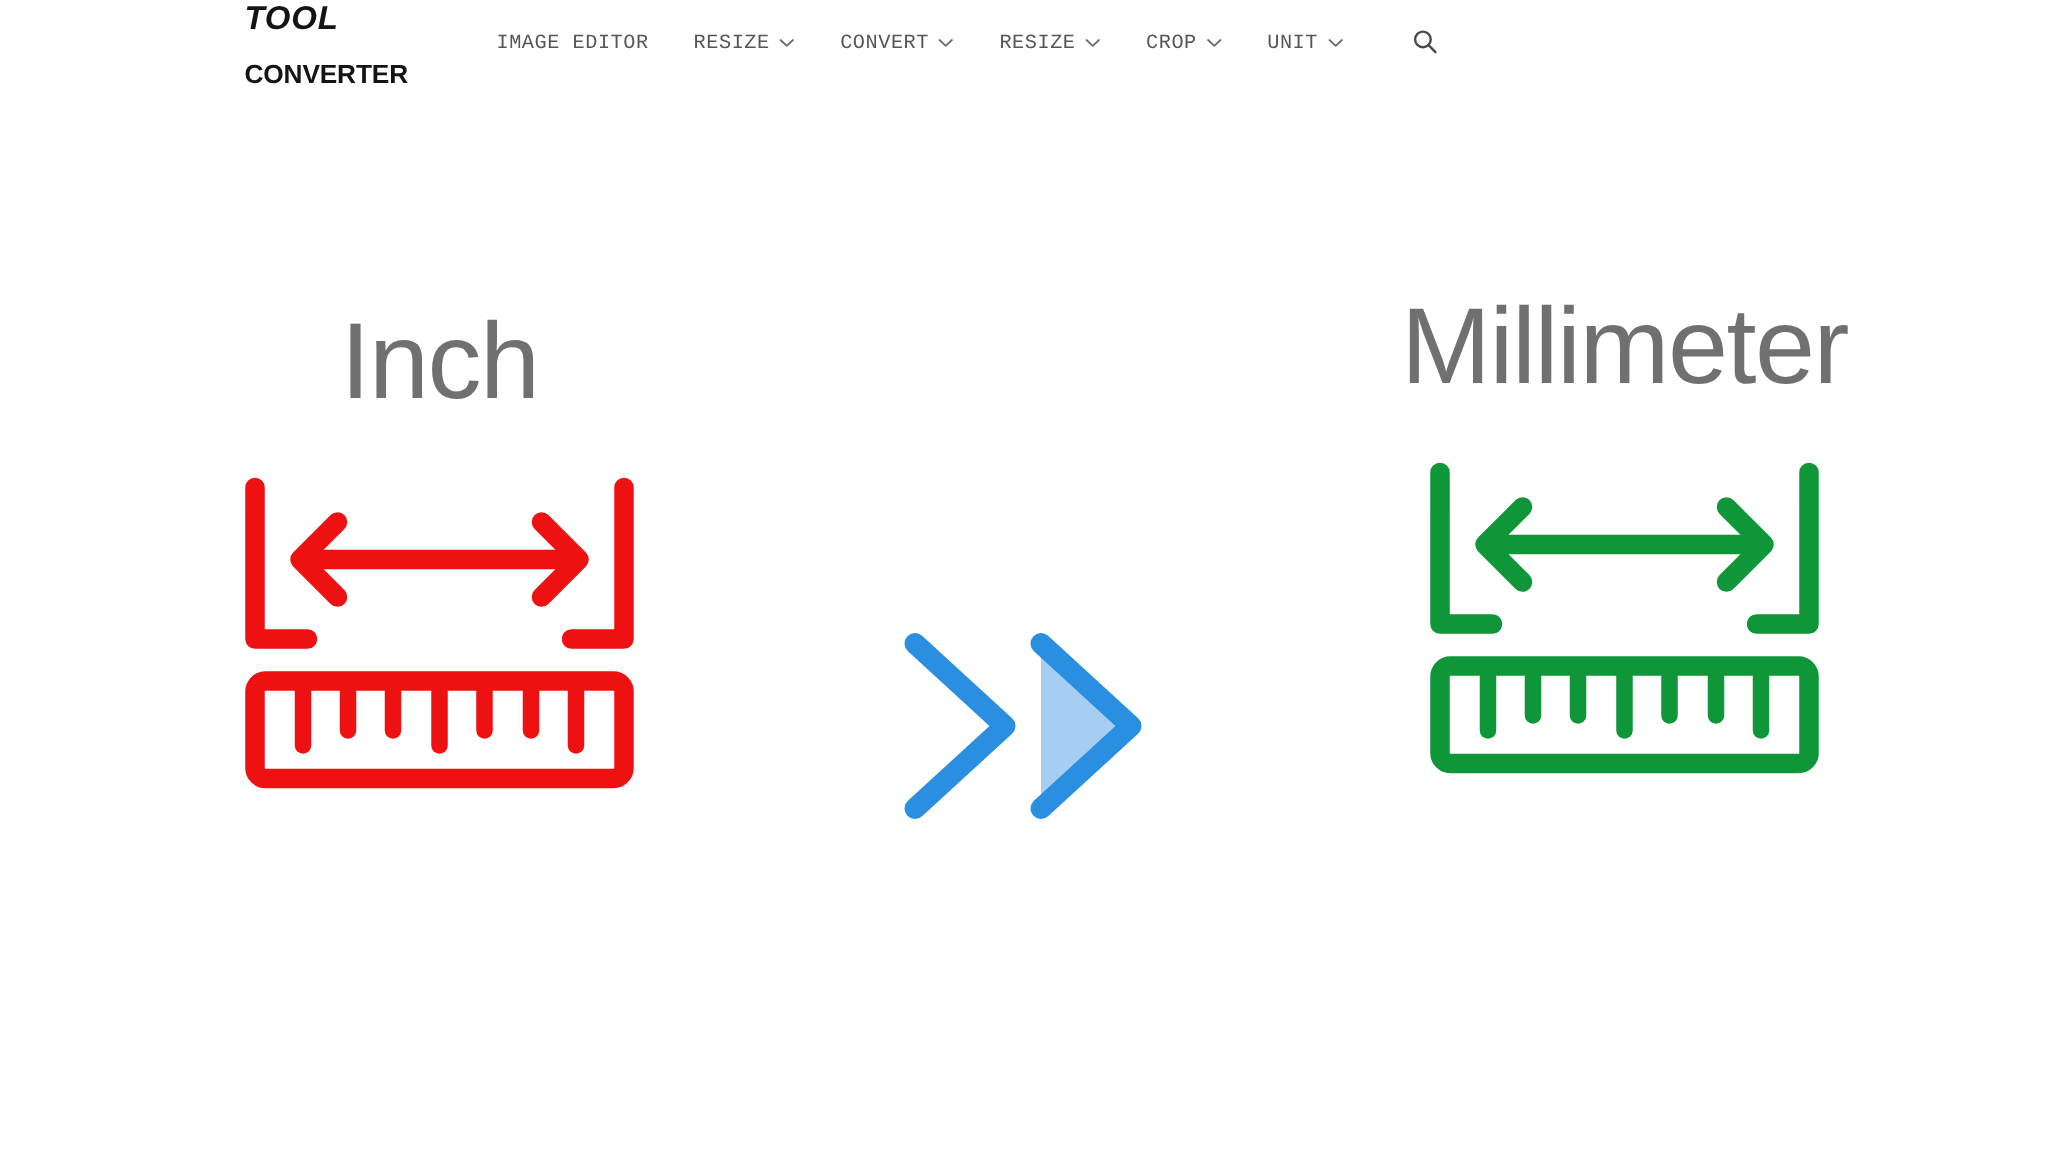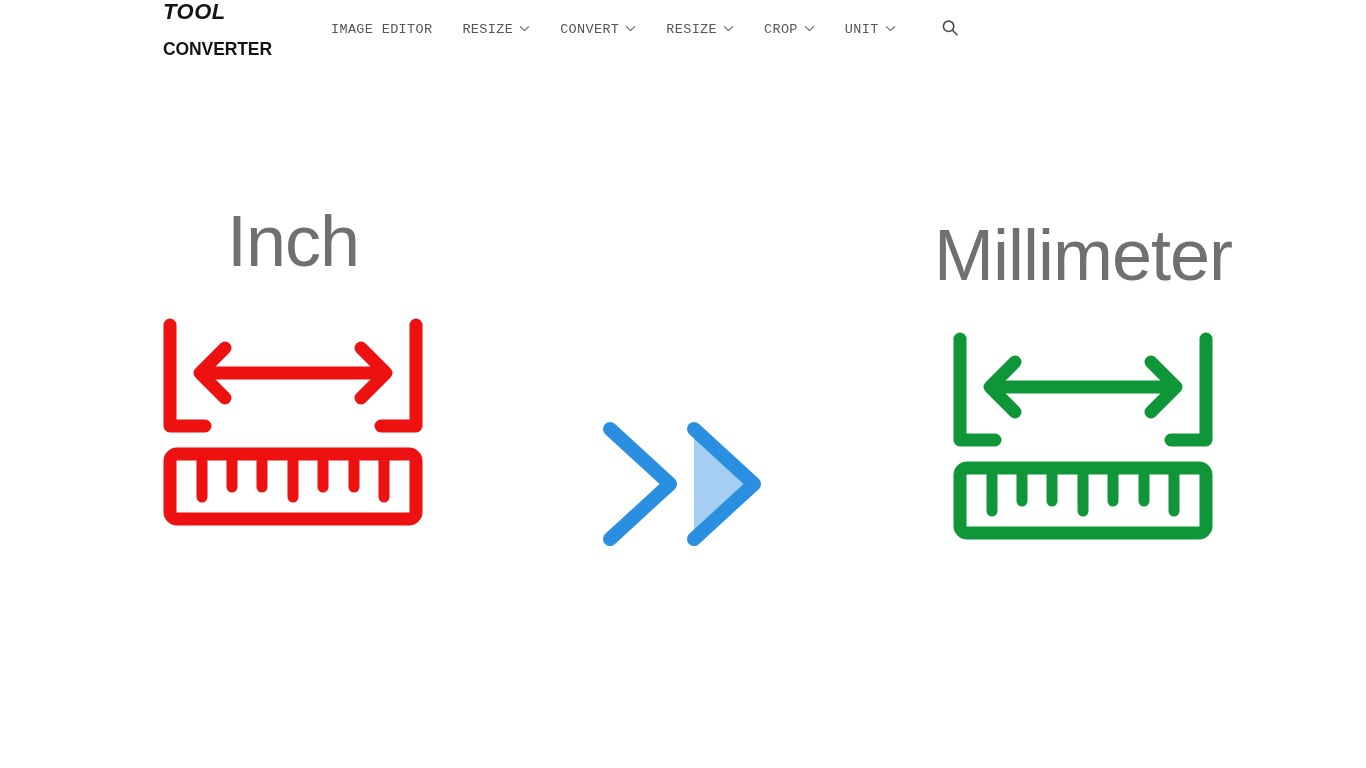--- a/index.html
+++ b/index.html
@@ -99,21 +99,21 @@
     width: 1366px;
   }
 
   .unit-block {
     position: absolute;
     display: flex;
     flex-direction: column;
     align-items: center;
   }
   .unit-block.left  { left: 163px;  top: 146px; width: 260px; }
-  .unit-block.right { left: 953px;  top: 160px; width: 260px; }
+  .unit-block.right { left: 953px;  top: 136px; width: 260px; }
 
   .unit-title {
     font-family: "Liberation Sans", sans-serif;
     font-size: 72px;
     font-weight: 400;
     color: #707070;
     line-height: 1;
     letter-spacing: -1px;
     white-space: nowrap;
     margin: 0 0 40px 0;

